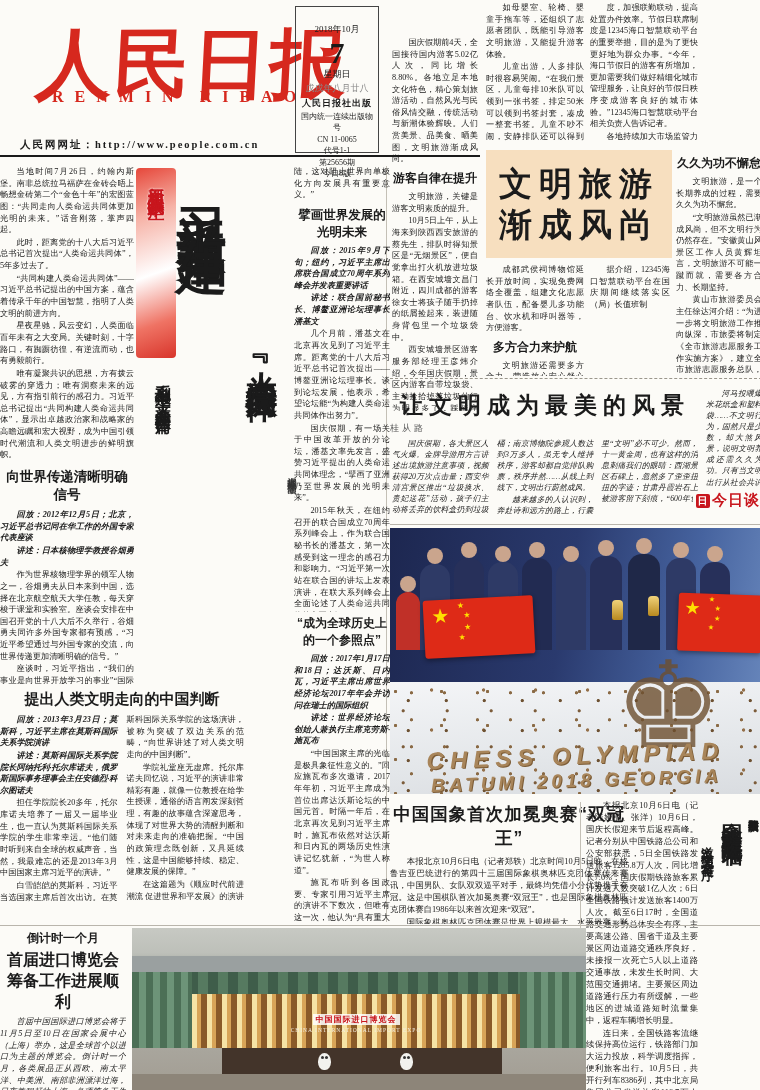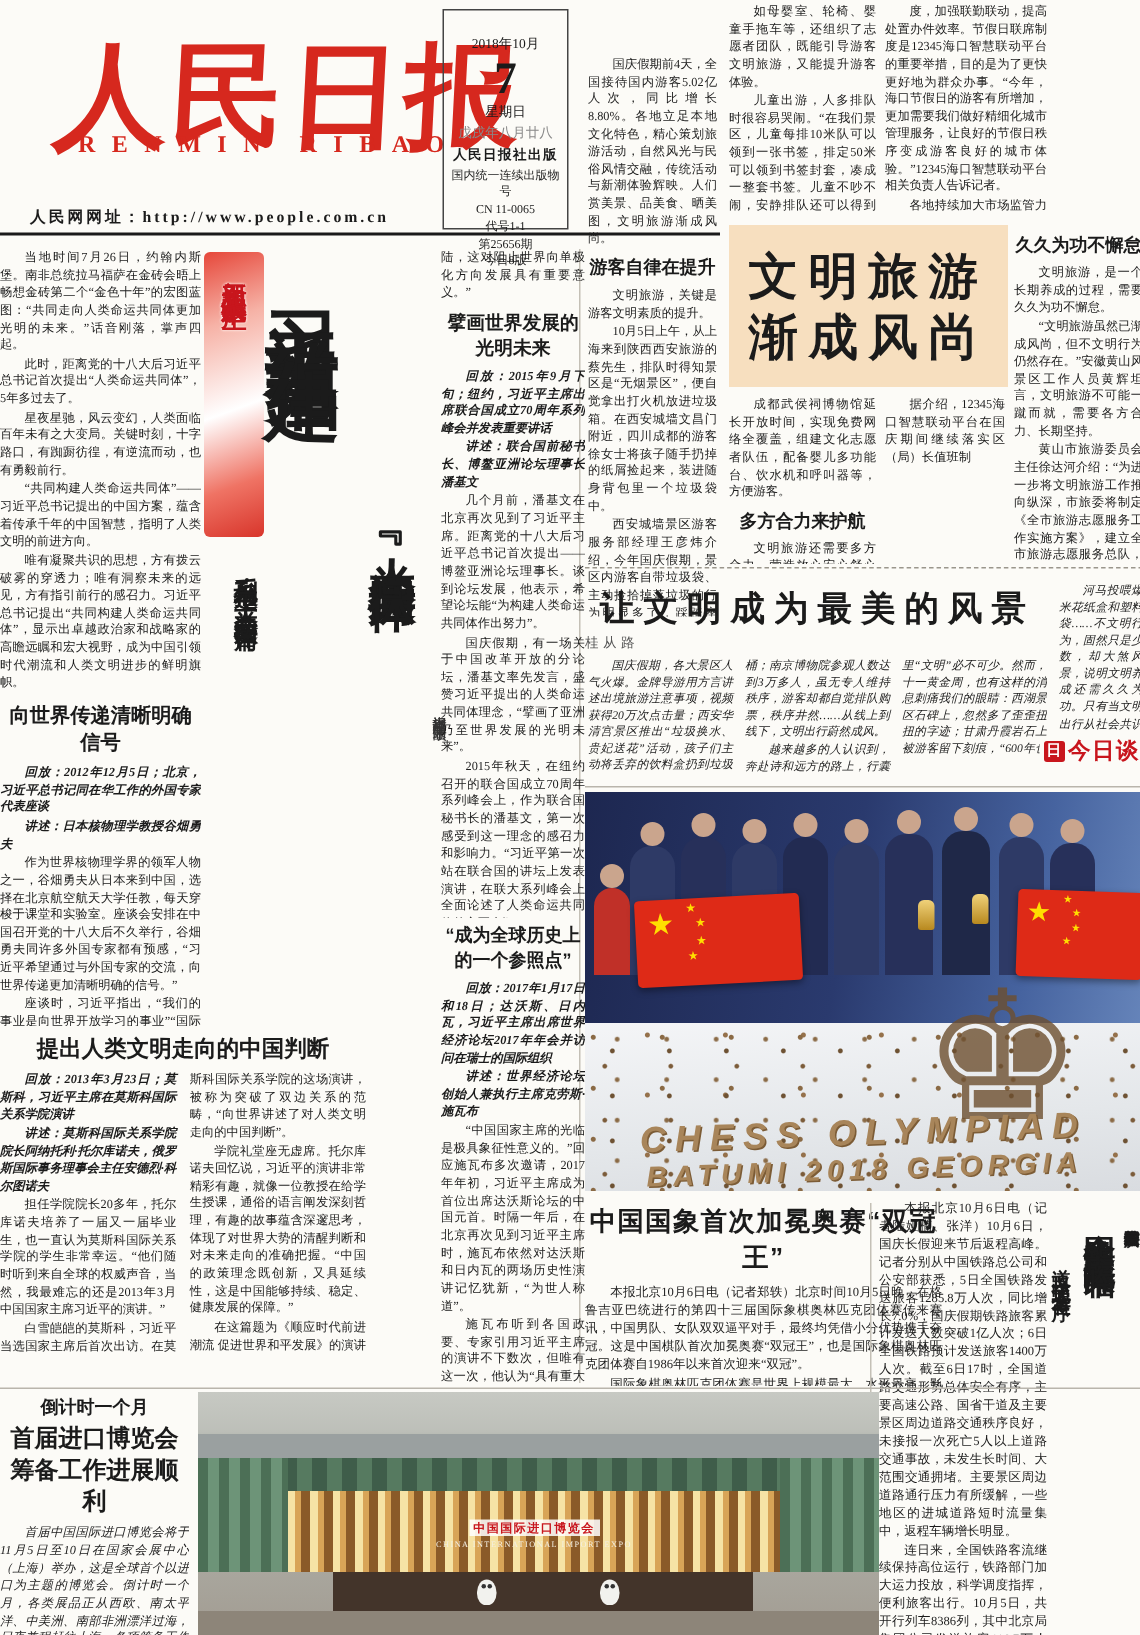--- a/index.html
+++ b/index.html
@@ -195,22 +195,22 @@
   </div>
   <div class="abs vtext" id="series">系列报道十三·人类命运共同体篇</div>
   <div class="abs vtext" id="hl-top">习近平致力倡建</div>
   <div class="abs vtext" id="hl-bottom">『人类命运共同体』</div>
   <div class="abs vtext" id="fbyline">本报记者 杜尚泽 宋宇 曲颂</div>
 
   <div class="abs news colblock" id="fcol-left">
     <div>
         <p>当地时间7月26日，约翰内斯堡。南非总统拉马福萨在金砖会晤上畅想金砖第二个“金色十年”的宏图蓝图：“共同走向人类命运共同体更加光明的未来。”话音刚落，掌声四起。</p>
         <p>此时，距离党的十八大后习近平总书记首次提出“人类命运共同体”，5年多过去了。</p>
+        <p>“共同构建人类命运共同体”——习近平总书记提出的中国方案，蕴含着传承千年的中国智慧，指明了人类文明的前进方向。</p>
         <p>星夜星驰，风云变幻，人类面临百年未有之大变局。关键时刻，十字路口，有踟蹰彷徨，有逆流而动，也有勇毅前行。</p>
-        <p>“共同构建人类命运共同体”——习近平总书记提出的中国方案，蕴含着传承千年的中国智慧，指明了人类文明的前进方向。</p>
         <p>唯有凝聚共识的思想，方有拨云破雾的穿透力；唯有洞察未来的远见，方有指引前行的感召力。习近平总书记提出“共同构建人类命运共同体”，显示出卓越政治家和战略家的高瞻远瞩和宏大视野，成为中国引领时代潮流和人类文明进步的鲜明旗帜。</p>
       </div>
     <div class="sechead">向世界传递清晰明确信号</div>
     <p class="meta">回放：2012年12月5日；北京，习近平总书记同在华工作的外国专家代表座谈</p>
     <p class="meta">讲述：日本核物理学教授谷畑勇夫</p>
     <div>
         <p>作为世界核物理学界的领军人物之一，谷畑勇夫从日本来到中国，选择在北京航空航天大学任教，每天穿梭于课堂和实验室。座谈会安排在中国召开党的十八大后不久举行，谷畑勇夫同许多外国专家都有预感，“习近平希望通过与外国专家的交流，向世界传递更加清晰明确的信号。”</p>
         <p>座谈时，习近平指出，“我们的事业是向世界开放学习的事业”“国际社会日益成为一个你中有我、我中有你的命运共同体”。谷畑勇夫作了认真记录，这些令他印象深刻的话语，也让他得以更全面地去观察中国、理解中国。</p>
       </div>
   </div>

